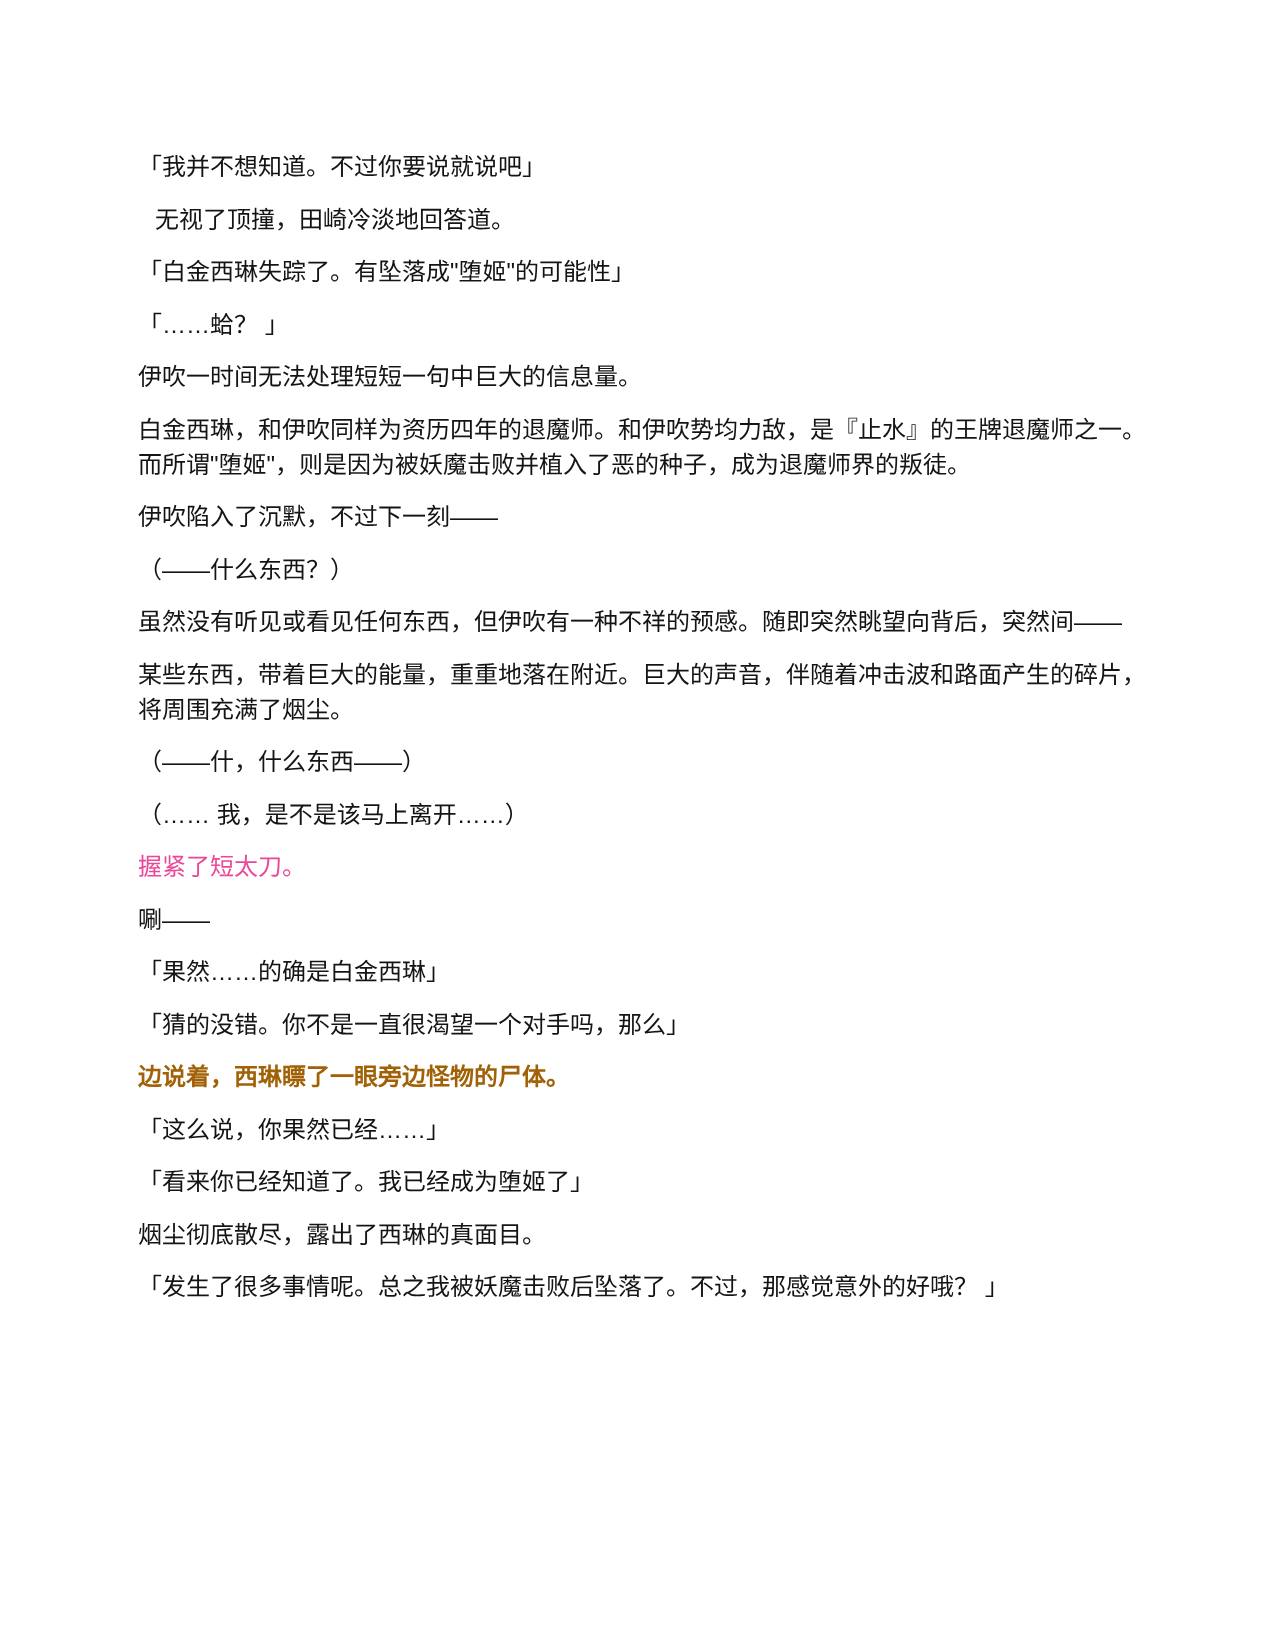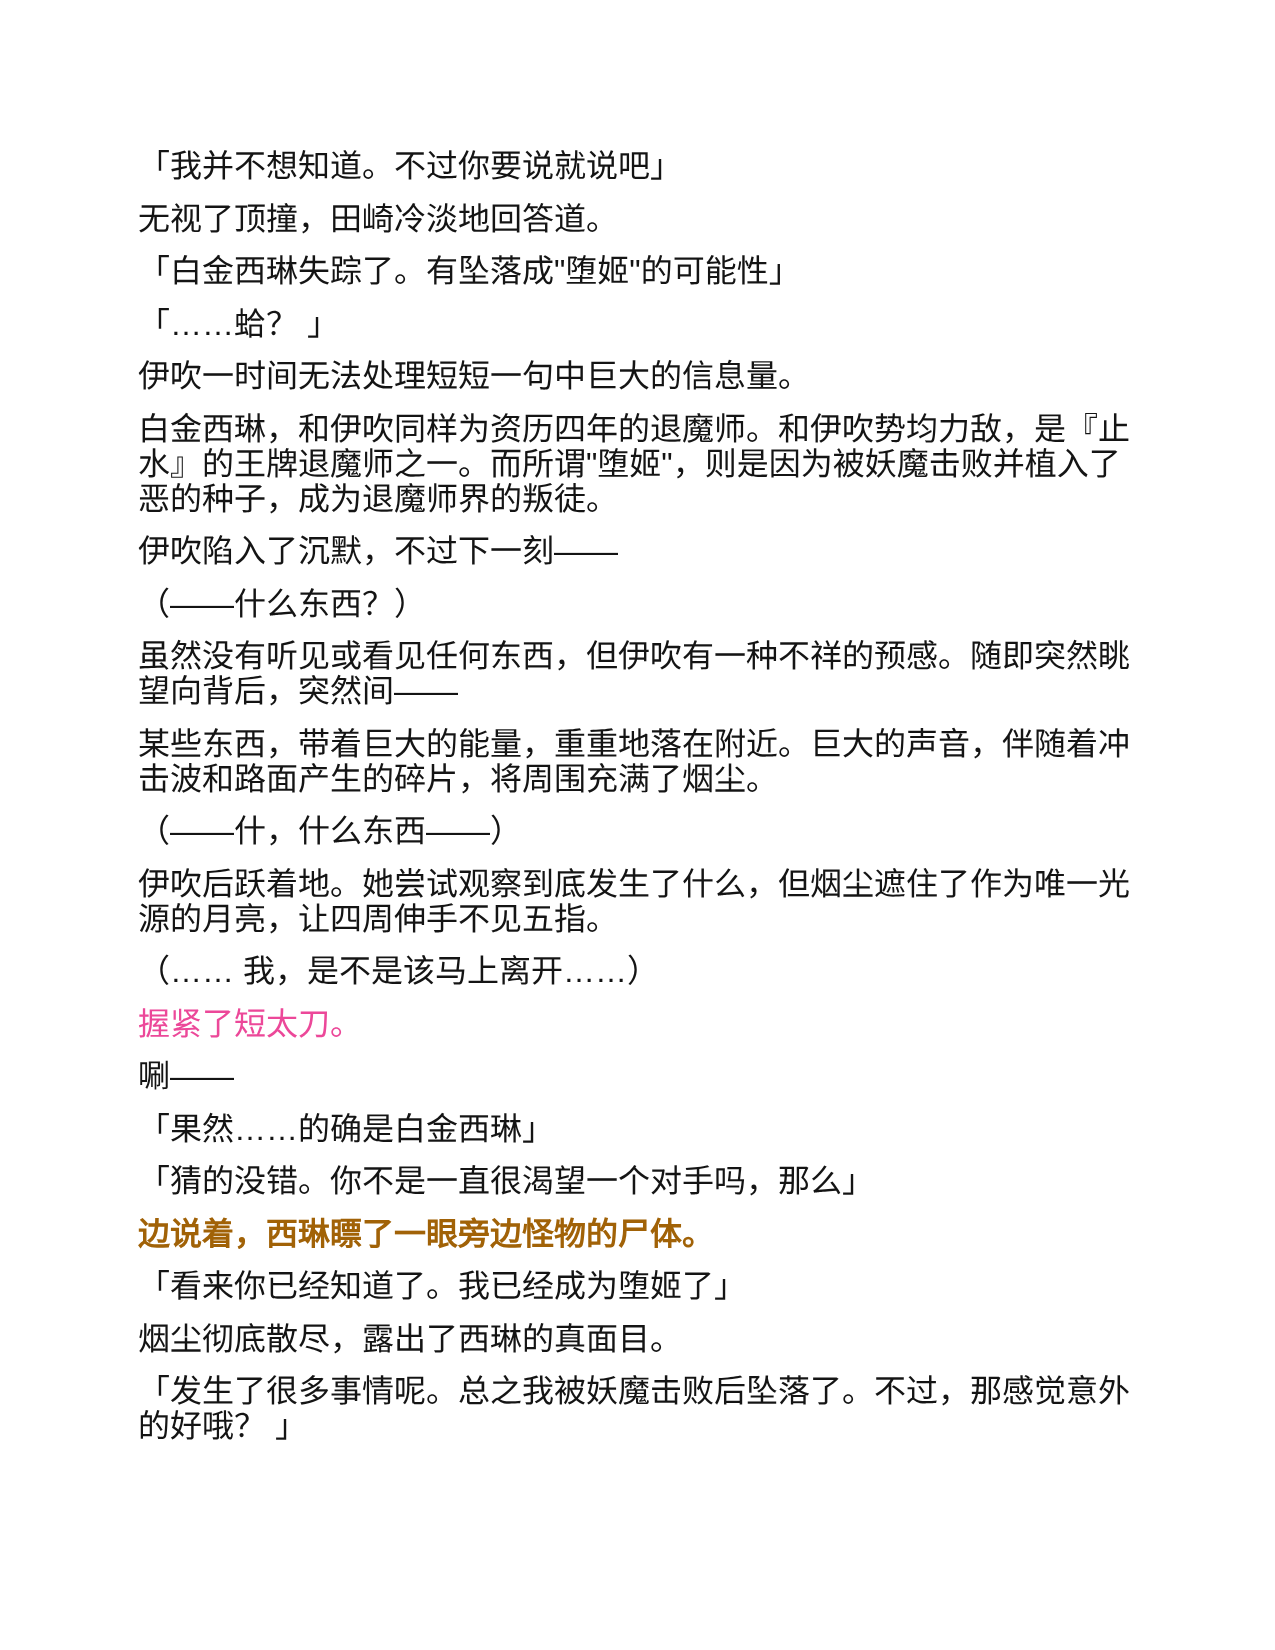--- a/index.html
+++ b/index.html
@@ -18,48 +18,48 @@
     width: 1275px;
     height: 1650px;
     padding: 149px 0 0 138px;
     background: #ffffff;
   }
   .doc-body {
     width: 1010px;
   }
   .para {
     margin: 0 0 17.5px 0;
-    font-size: 32px;
+    font-size: 24px;
     line-height: 35px;
     color: #141414;
     text-align: left;
     word-break: break-all;
     white-space: normal;
   }
 </style>
 </head>
 <body style="background: rgb(255, 255, 255);">
 
 <main class="doc-page">
   <section class="doc-body" id="doc-body">
       <p class="para" style="color: rgb(20, 20, 20);">「我并不想知道。不过你要说就说吧」</p>
-      <p class="para" style="color: rgb(20, 20, 20);">无视了顶撞，田崎冷淡地回答道。</p>
+      <p class="para" style="color: rgb(20, 20, 20); margin-left: 17px;">无视了顶撞，田崎冷淡地回答道。</p>
       <p class="para" style="color: rgb(20, 20, 20);">「白金西琳失踪了。有坠落成"堕姬"的可能性」</p>
       <p class="para" style="color: rgb(20, 20, 20);">「……蛤？ 」</p>
       <p class="para" style="color: rgb(20, 20, 20);">伊吹一时间无法处理短短一句中巨大的信息量。</p>
       <p class="para" style="color: rgb(20, 20, 20);">白金西琳，和伊吹同样为资历四年的退魔师。和伊吹势均力敌，是『止水』的王牌退魔师之一。而所谓"堕姬"，则是因为被妖魔击败并植入了恶的种子，成为退魔师界的叛徒。</p>
       <p class="para" style="color: rgb(20, 20, 20);">伊吹陷入了沉默，不过下一刻——</p>
       <p class="para" style="color: rgb(20, 20, 20);">（——什么东西？）</p>
       <p class="para" style="color: rgb(20, 20, 20); margin-top: 12px;">虽然没有听见或看见任何东西，但伊吹有一种不祥的预感。随即突然眺望向背后，突然间——</p>
       <p class="para" style="color: rgb(20, 20, 20);">某些东西，带着巨大的能量，重重地落在附近。巨大的声音，伴随着冲击波和路面产生的碎片，将周围充满了烟尘。</p>
       <p class="para" style="color: rgb(20, 20, 20);">（——什，什么东西——）</p>
-      <p class="para" style="color: rgb(20, 20, 20);">伊吹后跃着地。她尝试观察到底发生了什么，但烟尘遮住了作为唯一光源的月亮，让四周伸手不见五指。</p>
       <p class="para" style="color: rgb(20, 20, 20);">（…… 我，是不是该马上离开……）</p>
       <p class="para" style="color: #ec4899;">握紧了短太刀。</p>
       <p class="para" style="color: rgb(20, 20, 20);">唰——</p>
       <p class="para" style="color: rgb(20, 20, 20);">「果然……的确是白金西琳」</p>
       <p class="para" style="color: rgb(20, 20, 20);">「猜的没错。你不是一直很渴望一个对手吗，那么」</p>
       <p class="para" style="color: #a16207; font-weight: bold;">边说着，西琳瞟了一眼旁边怪物的尸体。</p>
+      <p class="para" style="color: rgb(20, 20, 20);">「这么说，你果然已经……」</p>
       <p class="para" style="color: rgb(20, 20, 20);">「看来你已经知道了。我已经成为堕姬了」</p>
       <p class="para" style="color: rgb(20, 20, 20);">烟尘彻底散尽，露出了西琳的真面目。</p>
       <p class="para" style="color: rgb(20, 20, 20);">「发生了很多事情呢。总之我被妖魔击败后坠落了。不过，那感觉意外的好哦？ 」</p>
     </section>
 </main>
 
 </body></html>

